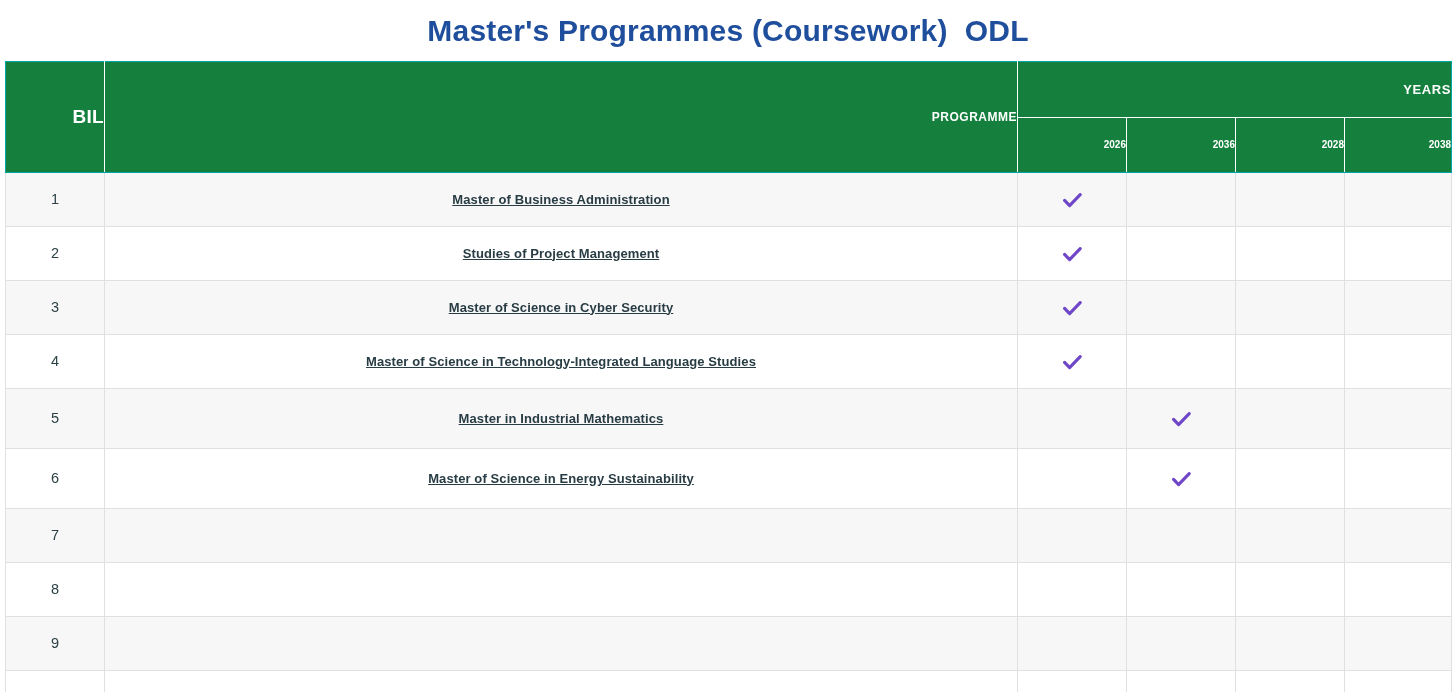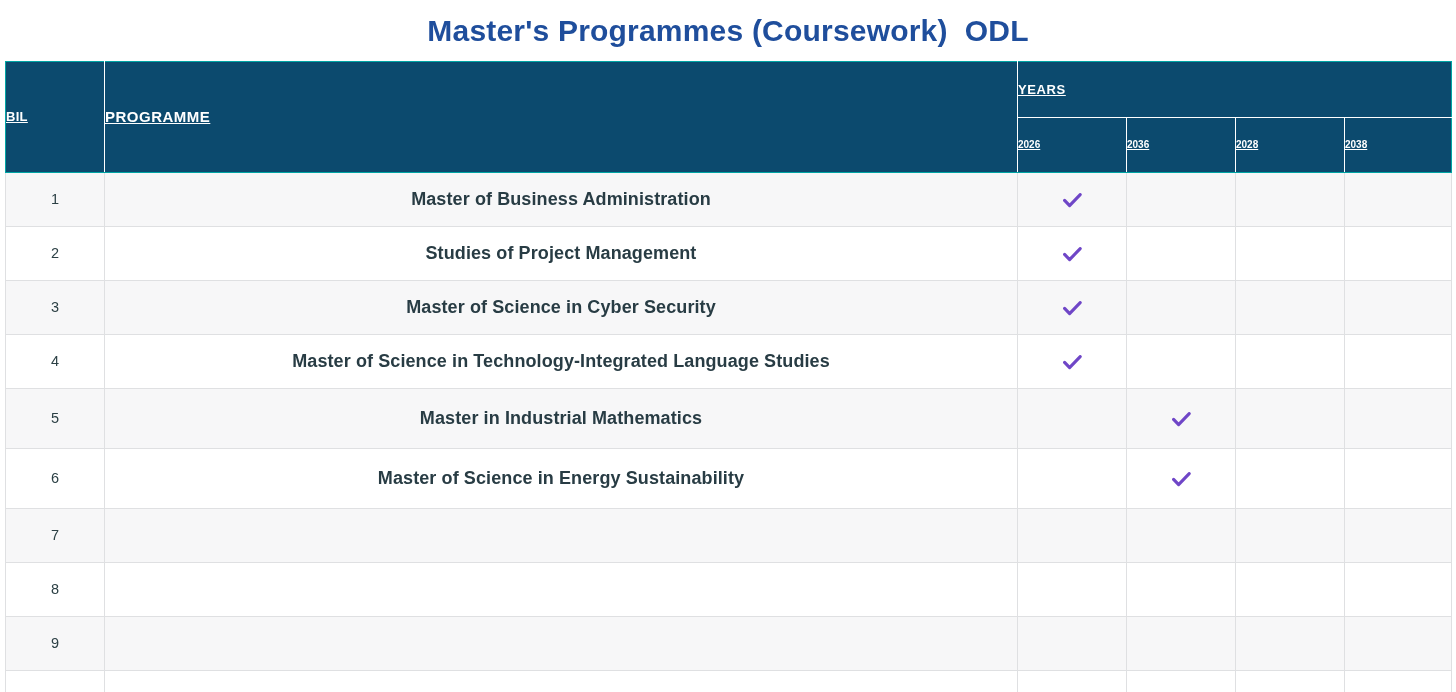--- a/index.html
+++ b/index.html
@@ -42,39 +42,38 @@
   }
 
   
   col.c-bil   { width: 99px;  }
   col.c-prog  { width: 913px; }
   col.c-year  { width: 109px; }
   col.c-year-last { width: 107px; }
 
   
   thead th {
-    background: #0c4a6e;
+    background: #15803d;
     color: #ffffff;
     font-weight: bold;
-    text-align: left;
+    text-align: right;
     vertical-align: middle;
     border: 1px solid #ffffff;
     padding: 0;
-    text-decoration: underline;
   }
   th.th-bil {
-    font-size: 13px;
+    font-size: 19px;
     letter-spacing: 0.3px;
     height: 110px;
     border-left: 1px solid #00a5a5;
     border-top: 1px solid #00a5a5;
     border-bottom: 1px solid #00a5a5;
   }
   th.th-prog {
-    font-size: 15px;
+    font-size: 12px;
     letter-spacing: 0.5px;
     height: 110px;
     border-top: 1px solid #00a5a5;
     border-bottom: 1px solid #00a5a5;
     margin-left: 28px;
   }
   th.th-years {
     font-size: 13px;
     letter-spacing: 0.6px;
     height: 55px;
@@ -102,23 +101,24 @@
   tbody tr.odd td  { background: #f7f7f8; }
   tbody tr.even td { background: #ffffff; }
 
   td.cell-bil {
     color: #2c4045;
     font-size: 14.5px;
     font-weight: normal;
   }
   td.cell-prog {
     color: #283c44;
-    font-size: 18px;
+    font-size: 13px;
     font-weight: bold;
     letter-spacing: 0.1px;
+    text-decoration: underline;
   }
   td.cell-year { position: relative; }
 
   tbody tr.tall td { height: 60px; }
 
   .check {
     display: inline-block;
     line-height: 1;
     color: #6f46c7;
     font-size: 19px;

